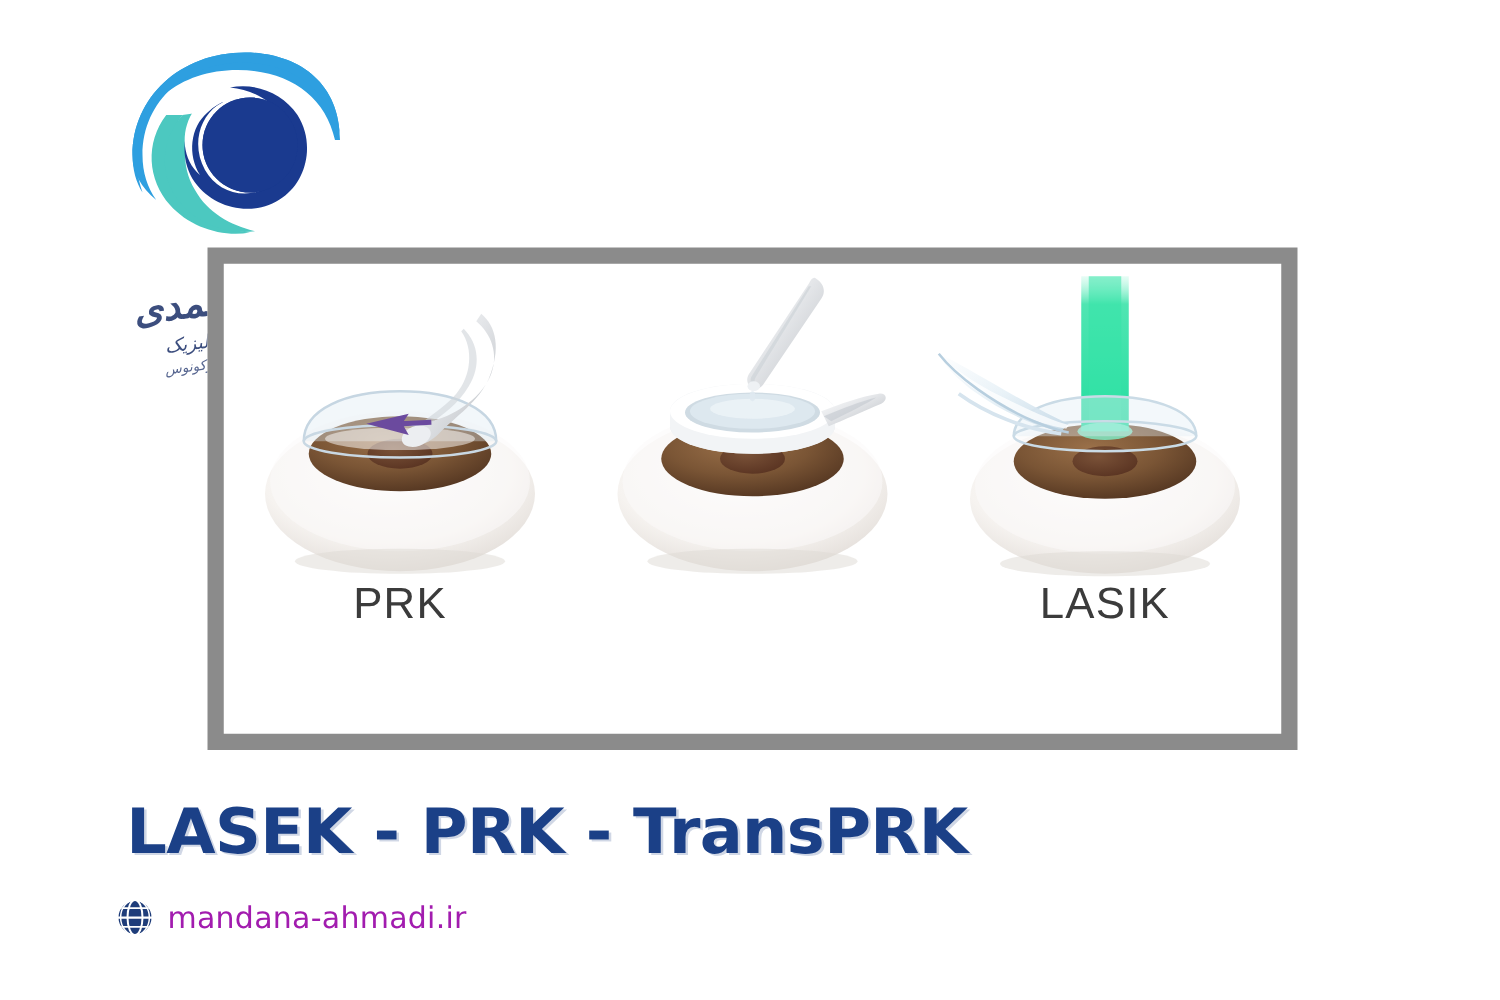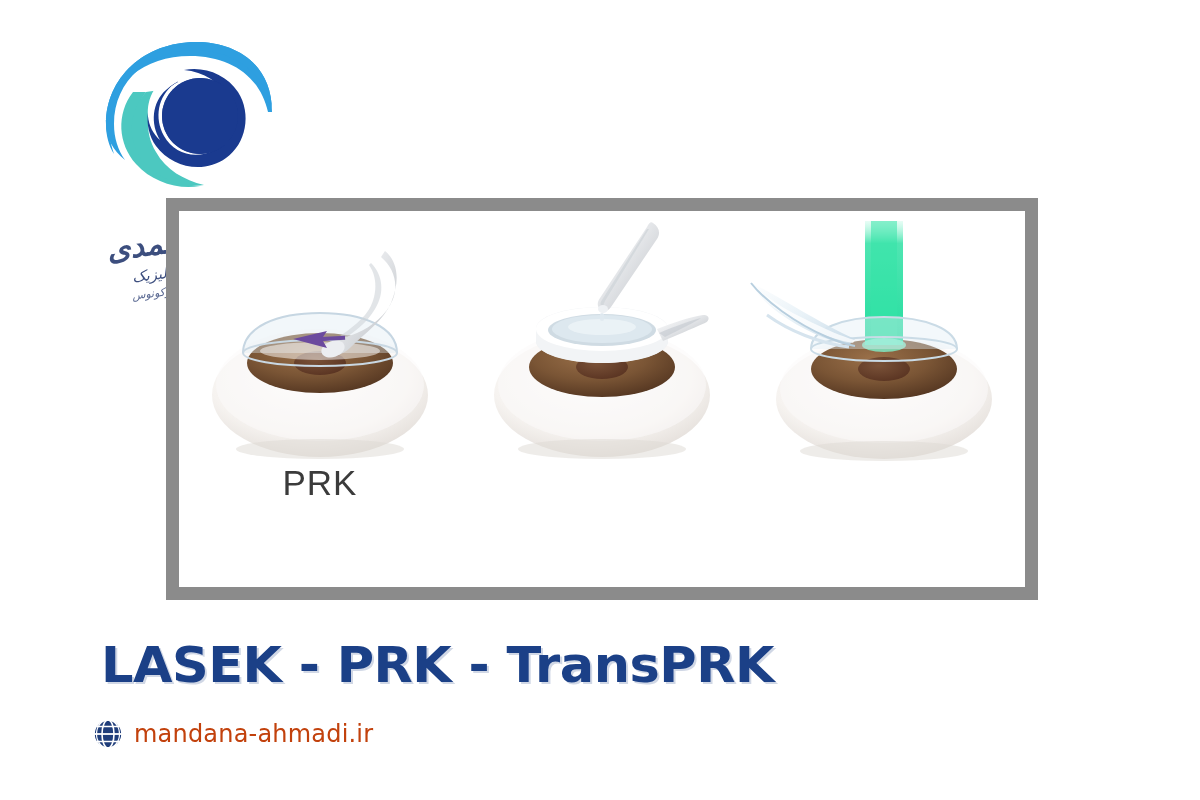--- a/index.html
+++ b/index.html
@@ -141,21 +141,21 @@
     left: 92px;
     top: 718px;
     display: flex;
     align-items: center;
     gap: 10px;
   }
   #globe-icon { width: 32px; height: 32px; display: block; }
   #site-url {
     font-family: "DejaVu Sans", sans-serif;
     font-size: 24px;
-    color: #c2410c;
+    color: #a21caf;
     letter-spacing: .2px;
   }
 </style>
 </head>
 <body>
 
 <div id="brand-logo">
   <svg viewBox="0 0 190 155" width="190" height="155">
 
     <path d="M172 72 C172 24 136 2 96 2 C44 2 6 38 6 84 C6 96 9 106 14 114
@@ -317,20 +317,21 @@
         <g>
           <path d="M100 128 C78 124 52 112 30 96 C14 84 4 72 2 66
                    C12 70 28 80 46 90 C70 104 92 116 106 122 Z" fill="url(#flapG)" opacity=".92"></path>
           <path d="M104 126 C80 122 52 110 30 94 C16 84 6 73 3 67
                    C14 78 34 92 56 102 C76 112 94 120 106 123 Z" fill="#ffffff" opacity=".75"></path>
           <path d="M2 66 C16 84 46 106 78 120 C90 125 100 128 106 129" fill="none" stroke="#b8cfdf" stroke-width="2"></path>
           <path d="M100 130 C70 126 40 114 18 98" fill="none" stroke="#d6e4ee" stroke-width="3"></path>
         </g>
         <ellipse cx="135" cy="234" rx="84" ry="10" fill="#ded9d4" opacity=".5"></ellipse>
       </svg>
+      <div class="panel-label">LASIK</div>
     </div>
 
   </div>
 </div>
 
 <div id="page-title">LASEK - PRK - TransPRK</div>
 
 <div id="site-footer">
   <svg id="globe-icon" viewBox="0 0 32 32">
     <circle cx="16" cy="16" r="14" fill="#1f3d7a"></circle>

